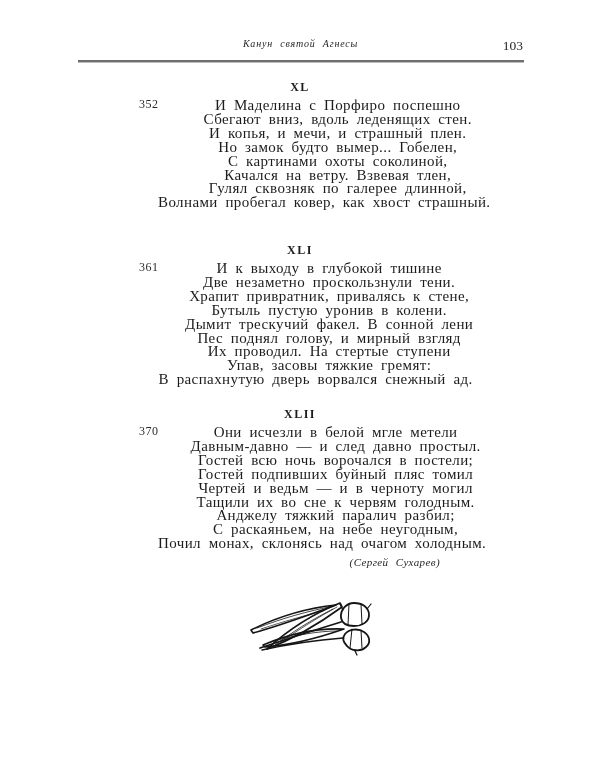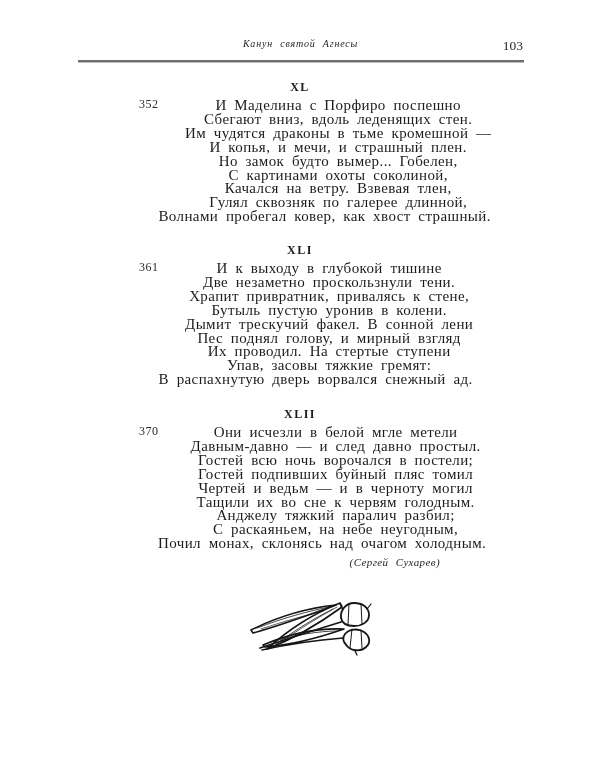--- a/index.html
+++ b/index.html
@@ -132,21 +132,20 @@
     <div class="page-number">103</div>
   </div>
   <div class="header-rule"></div>
 
   <div class="stanza" id="stanza-xl">
     <div class="stanza-numeral">XL</div>
     <div class="verse-line-number">352</div>
     <div class="verse-lines">
       <div class="verse-line">И Маделина с Порфиро поспешно</div>
       <div class="verse-line">Сбегают вниз, вдоль леденящих стен.</div>
-      <div class="verse-line">Им чудятся драконы в тьме кромешной —</div>
       <div class="verse-line">И копья, и мечи, и страшный плен.</div>
       <div class="verse-line">Но замок будто вымер... Гобелен,</div>
       <div class="verse-line">С картинами охоты соколиной,</div>
       <div class="verse-line">Качался на ветру. Взвевая тлен,</div>
       <div class="verse-line">Гулял сквозняк по галерее длинной,</div>
       <div class="verse-line outdent">Волнами пробегал ковер, как хвост страшный.</div>
     </div>
   </div>
 
   <div class="stanza" id="stanza-xli">

